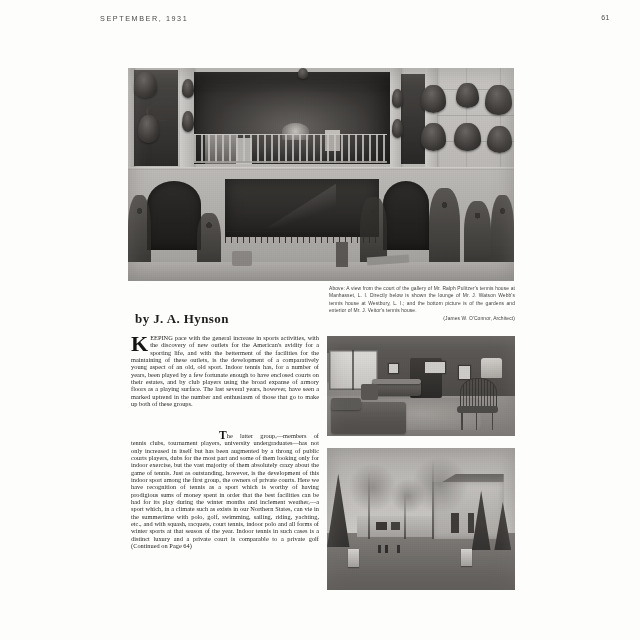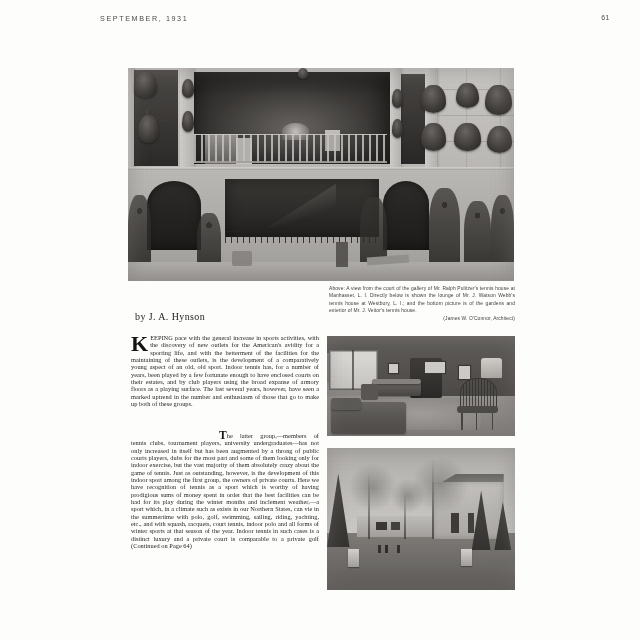--- a/index.html
+++ b/index.html
@@ -304,22 +304,22 @@
     font-family: "Liberation Sans", sans-serif;
     font-weight: 300;
     font-size: 16.5px;
     letter-spacing: 2.6px;
     color: #1e1e1e;
   }
   .byline {
     position: absolute;
     left: 135px; top: 311px;
     font-family: "Liberation Serif", serif;
-    font-weight: normal;
-    font-size: 10px;
+    font-weight: bold;
+    font-size: 13px;
     letter-spacing: .4px;
     color: #1e1e1e;
   }
 
   
   .col {
     position: absolute;
     left: 131px;
     width: 188px;
     font-size: 6.35px;

